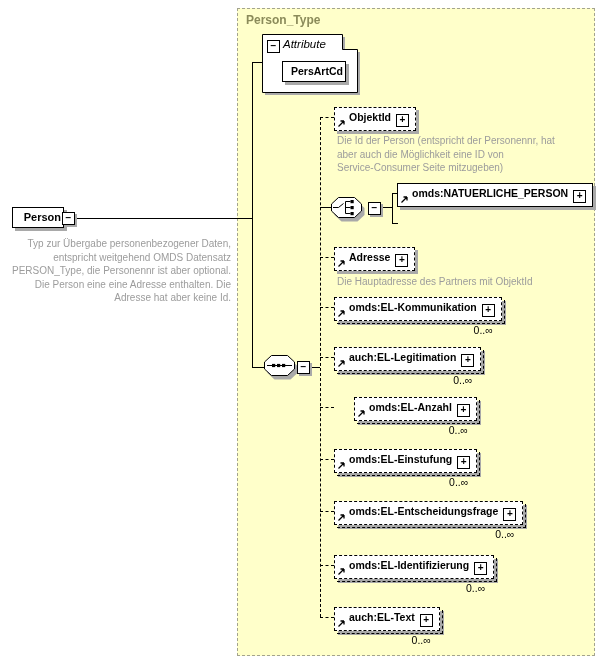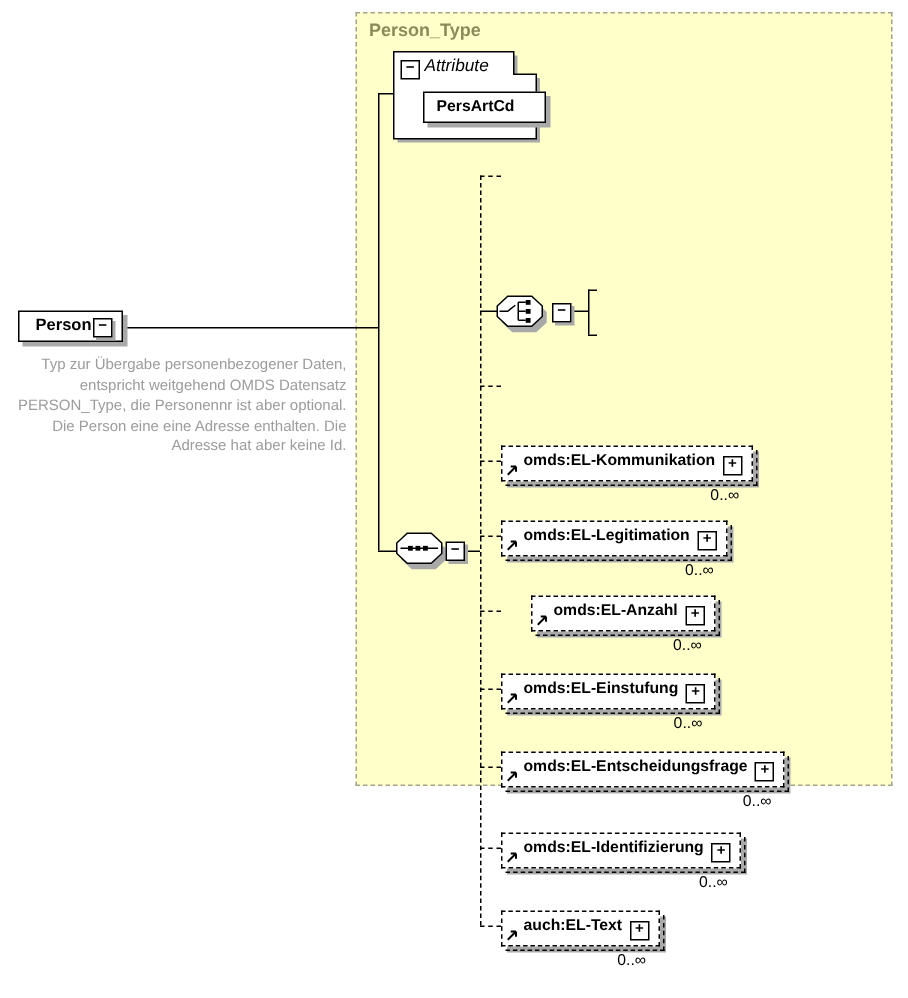--- a/index.html
+++ b/index.html
@@ -1,36 +1,36 @@
 <!DOCTYPE html>
 <html><head>
 <meta charset="utf-8">
 <style>
   html,body{margin:0;padding:0;background:#fff;}
   .stage{position:relative;width:605px;height:665px;background:#fff;overflow:hidden;
          font-family:"Liberation Sans",sans-serif;}
 
   
-  .typebox{position:absolute;left:237px;top:8px;width:358px;height:516px;
+  .typebox{position:absolute;left:237px;top:8px;width:358px;height:648px;
            background:#ffffca;border:1px dashed #a3a38e;box-sizing:border-box;}
   .typebox-label{position:absolute;left:8px;top:4px;font-weight:bold;font-size:12px;color:#8b8b5a;}
 
   
   .hl{position:absolute;height:0;border-top:1px solid #000;}
   .vl{position:absolute;width:0;border-left:1px solid #000;}
   .hl.dash{border-top-style:dashed;}
   .vl.dash{border-left-style:dashed;}
 
   
   .elem{position:absolute;background:#fff;border:1px solid #000;
         box-shadow:3px 3px 0 #a9a9a9;color:#000;
         font-weight:bold;font-size:10.5px;line-height:13px;
         padding:3px 6px 3px 14px;white-space:nowrap;box-sizing:content-box;z-index:3;}
   .elem.opt{border-style:dashed;}
-  .elem.plain{padding-left:8px;padding-right:20px;}
+  .elem.plain{padding-left:8px;padding-right:2px;}
   .elem.multi{box-shadow:4px 4px 0 #a9a9a9;}
   .elem.multi::after{content:"";position:absolute;left:2px;top:2px;right:-4px;bottom:-4px;
         border-right:1px dashed #000;border-bottom:1px dashed #000;pointer-events:none;}
 
   
   .expand{display:inline-block;width:11px;height:11px;border:1px solid #000;background:#fff;
           font-weight:bold;font-size:10px;line-height:10px;text-align:center;
           margin-left:5px;vertical-align:-2px;}
 
   
@@ -111,37 +111,59 @@
   <svg style="left:329px;top:196px" width="44" height="32">
     <path d="M9.5,1.5 h16 l7,6.5 v7 l-7,6.5 h-16 l-7,-6.5 v-7 z" transform="translate(3,4)" fill="#a9a9a9"></path>
     <path d="M9.5,1.5 h16 l7,6.5 v7 l-7,6.5 h-16 l-7,-6.5 v-7 z" fill="#ffffff" stroke="#000000"></path>
     <path d="M4,11.5 H9.5 L14.5,7.5 M16.5,5.5 V17.5 M16.5,5.5 H21.5 M16.5,11.5 H21.5 M16.5,17.5 H21.5" fill="none" stroke="#000"></path>
     <rect x="21.5" y="4" width="3.2" height="3.2" fill="#000"></rect>
     <rect x="21.5" y="10" width="3.2" height="3.2" fill="#000"></rect>
     <rect x="21.5" y="16" width="3.2" height="3.2" fill="#000"></rect>
   </svg>
   <div class="expander" style="left:368px;top:202px">−</div>
 
-
-
-
+  <div class="elem opt" style="left:334px;top:107px">
+    <svg class="arrow" width="9" height="9">
+      <path d="M1.5,7.5 L7,2 M7,2 H3.5 M7,2 V5.5" stroke="#000" stroke-width="1.3" fill="none"></path>
+      </svg>
+    <span>ObjektId</span><span class="expand">+</span>
+    <div class="note" style="left:2px;top:26px">Die Id der Person (entspricht der Personennr, hat
+aber auch die Möglichkeit eine ID von
+Service-Consumer Seite mitzugeben)</div>
+  </div>
+
+  <div class="elem" style="left:397px;top:183px">
+    <svg class="arrow" width="9" height="9">
+      <path d="M1.5,7.5 L7,2 M7,2 H3.5 M7,2 V5.5" stroke="#000" stroke-width="1.3" fill="none"></path>
+      </svg>
+    <span>omds:NATUERLICHE_PERSON</span><span class="expand">+</span>
+  </div>
+
+
+  <div class="elem opt" style="left:334px;top:247px">
+    <svg class="arrow" width="9" height="9">
+      <path d="M1.5,7.5 L7,2 M7,2 H3.5 M7,2 V5.5" stroke="#000" stroke-width="1.3" fill="none"></path>
+      </svg>
+    <span>Adresse</span><span class="expand">+</span>
+    <div class="note" style="left:2px;top:27px">Die Hauptadresse des Partners mit ObjektId</div>
+  </div>
 
   <div class="elem opt multi" style="left:334px;top:297px">
     <svg class="arrow" width="9" height="9">
       <path d="M1.5,7.5 L7,2 M7,2 H3.5 M7,2 V5.5" stroke="#000" stroke-width="1.3" fill="none"></path>
       </svg>
     <span>omds:EL-Kommunikation</span><span class="expand">+</span>
     <span class="occ">0..∞</span>
   </div>
 
   <div class="elem opt multi" style="left:334px;top:347px">
     <svg class="arrow" width="9" height="9">
       <path d="M1.5,7.5 L7,2 M7,2 H3.5 M7,2 V5.5" stroke="#000" stroke-width="1.3" fill="none"></path>
       </svg>
-    <span>omds:EL-Legitimation</span><span class="expand">+</span>
+    <span>auch:EL-Legitimation</span><span class="expand">+</span>
     <span class="occ">0..∞</span>
   </div>
 
   <div class="elem opt multi" style="left:354px;top:397px">
     <svg class="arrow" width="9" height="9">
       <path d="M1.5,7.5 L7,2 M7,2 H3.5 M7,2 V5.5" stroke="#000" stroke-width="1.3" fill="none"></path>
       </svg>
     <span>omds:EL-Anzahl</span><span class="expand">+</span>
     <span class="occ">0..∞</span>
   </div>

